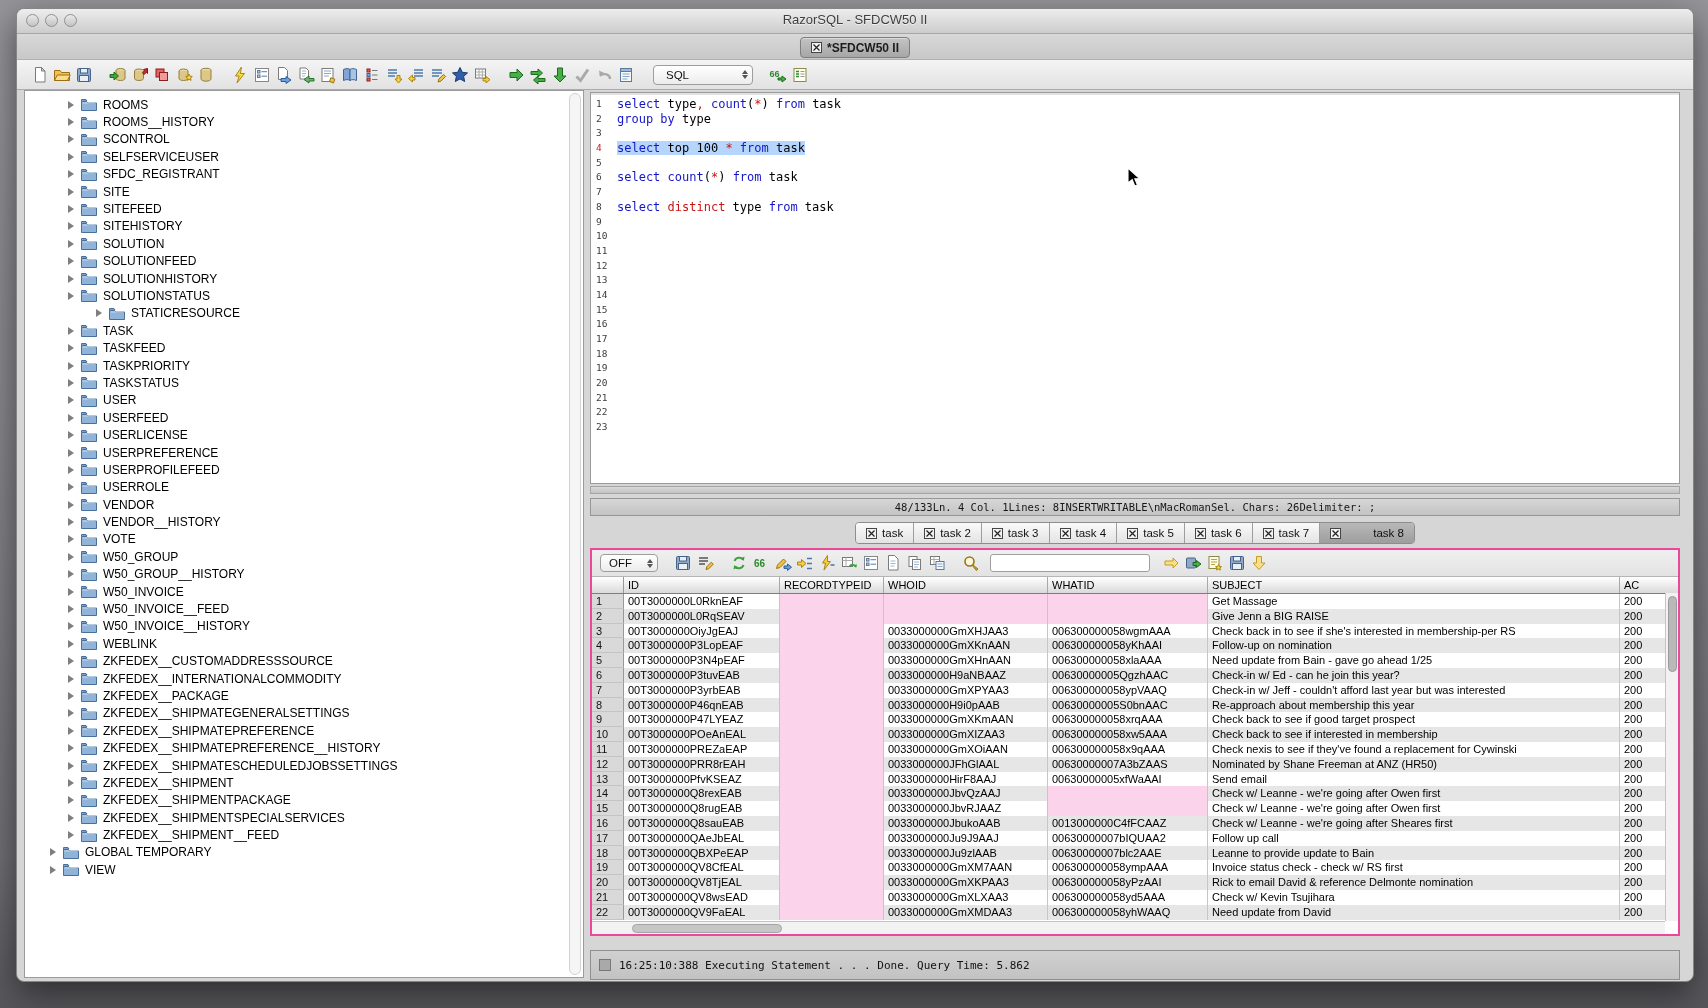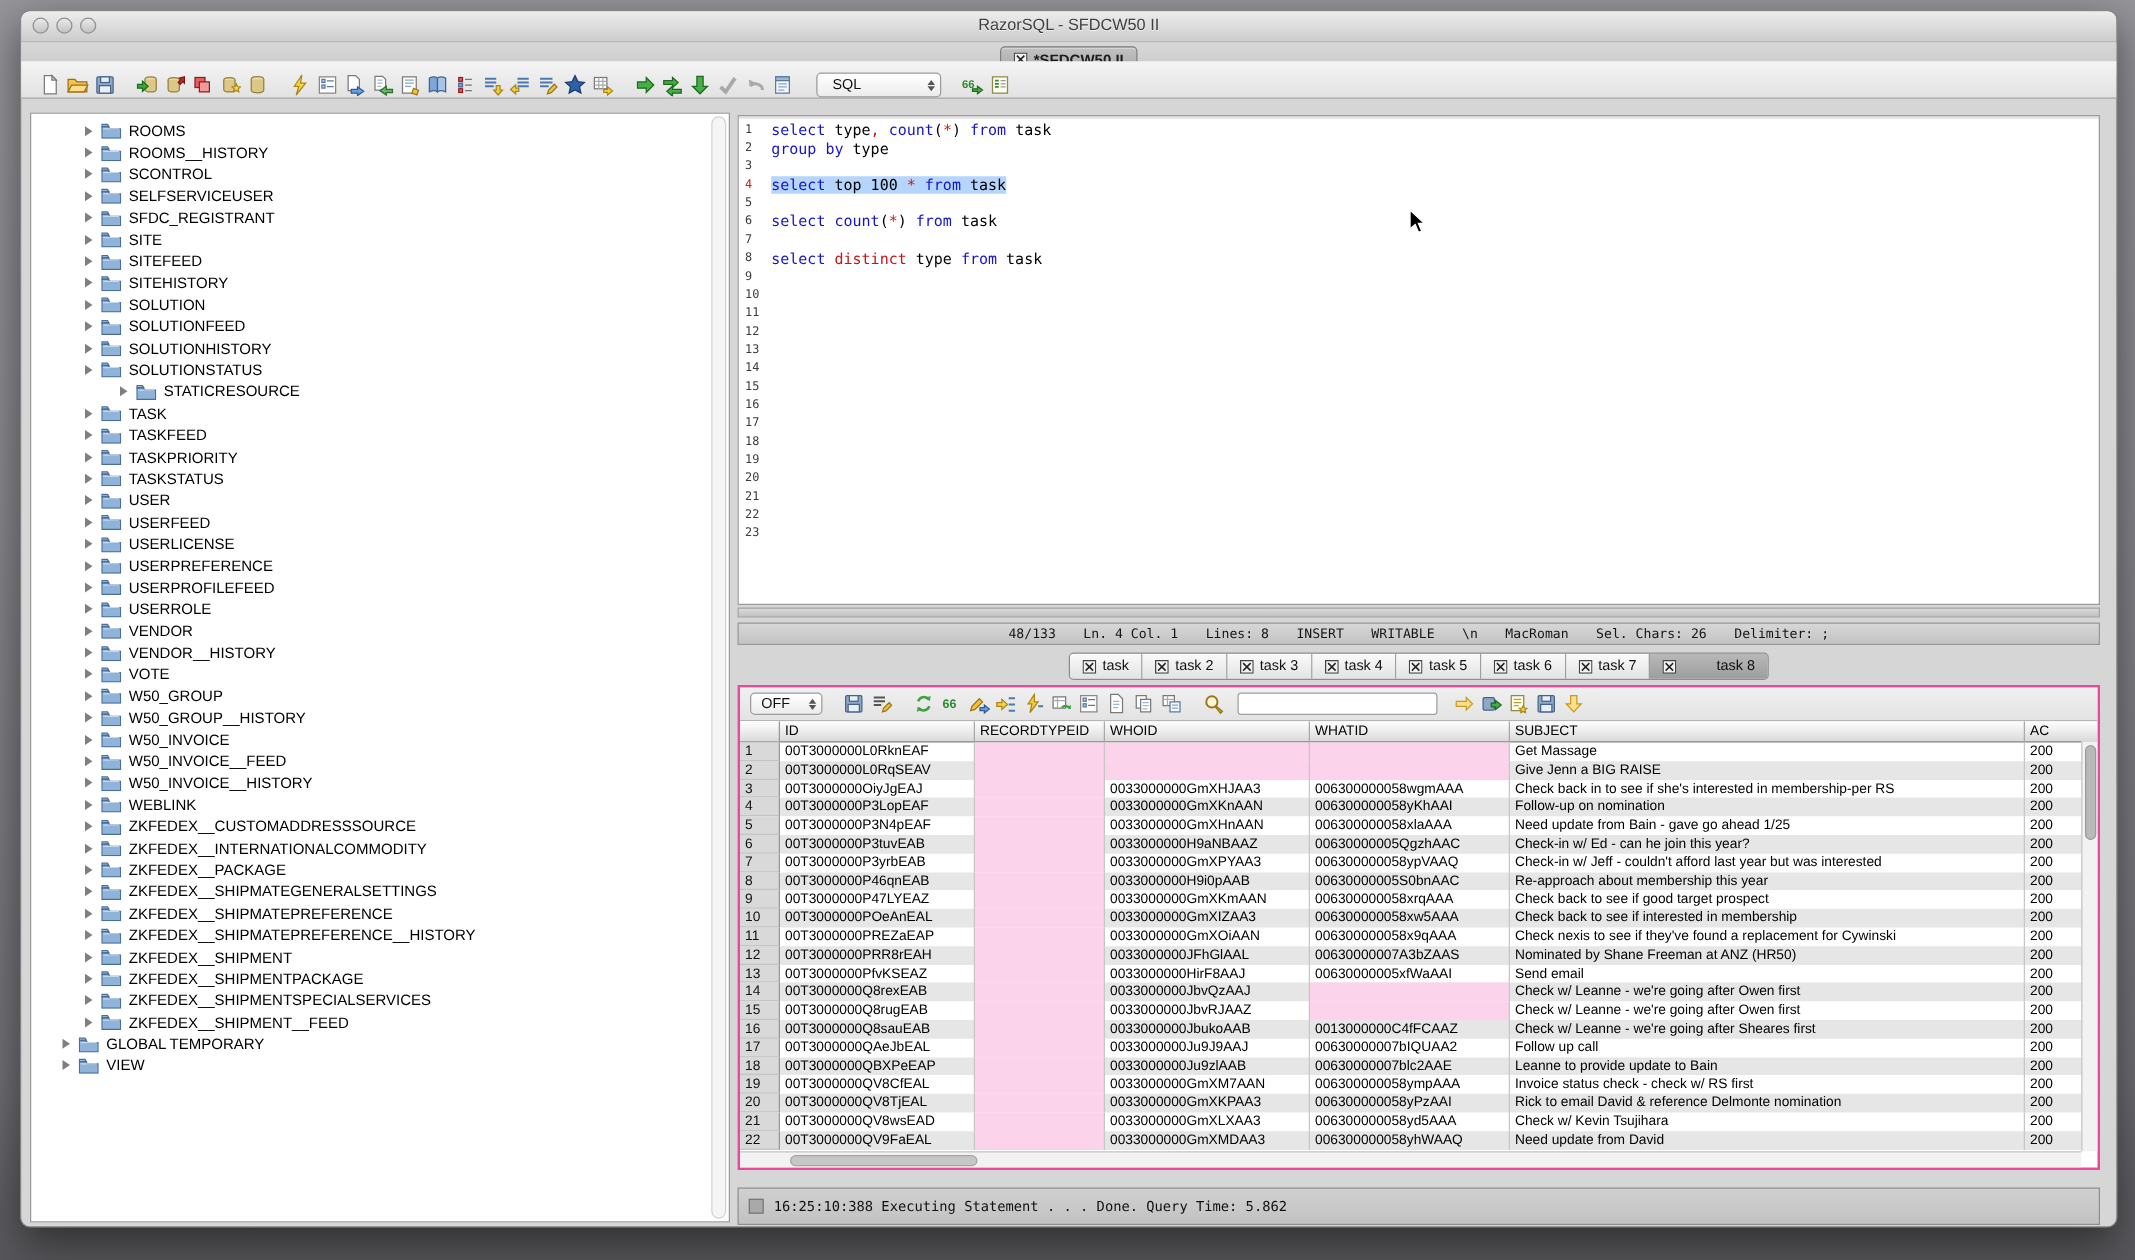--- a/index.html
+++ b/index.html
@@ -37,24 +37,24 @@
   .doc-tab{
     position:absolute;left:50%;transform:translateX(-50%);top:3px;height:19px;
     display:flex;align-items:center;gap:5px;padding:0 10px;
     background:linear-gradient(#c3c3c3,#a7a7a7);
     border:1px solid #7d7d7d;border-radius:4px;
     font-size:12px;font-weight:bold;color:#1d1d1d;
     box-shadow:inset 0 1px 0 rgba(255,255,255,.4);
   }
   
   .toolbar{
-    position:absolute;left:0;top:40px;right:0;height:30px;
+    position:absolute;left:0;top:51px;right:0;height:30px;
     background:linear-gradient(#f4f4f4,#e2e2e2);
     border-bottom:1px solid #ababab;
-    display:flex;align-items:flex-end;padding-left:12px;box-sizing:border-box;
+    display:flex;align-items:center;padding-left:12px;box-sizing:border-box;
   }
   .tbtn{width:22px;height:20px;display:inline-flex;align-items:center;justify-content:center;cursor:default;}
   .tsep{width:12px;height:20px;}
   .combo{
     height:20px;background:linear-gradient(#ffffff,#ececec);
     border:1px solid #9d9d9d;border-radius:4px;
     display:inline-flex;align-items:center;font-size:11.5px;color:#111;
     padding:0 4px 0 12px;box-sizing:border-box;position:relative;
   }
   .combo .stepper{margin-left:auto;display:flex;flex-direction:column;gap:1px;padding-left:8px;}
@@ -92,21 +92,21 @@
   .tk-k{color:#1515c8;} .tk-p{color:#000;} .tk-r{color:#c81414;}
   .linesel{background:#b5d5fc;}
   .ehsplit{
     position:absolute;left:0;right:2px;top:396px;height:8px;
     background:linear-gradient(#d9d9d9,#c2c2c2);border:1px solid #a5a5a5;box-sizing:border-box;
   }
   .estatus{
     position:absolute;left:0;right:2px;top:408px;height:18px;
     background:linear-gradient(#d7d7d7,#c3c3c3);
     border:1px solid #979797;box-sizing:border-box;
-    display:flex;align-items:center;justify-content:center;gap:22px;
+    display:flex;align-items:center;justify-content:center;
     font-size:10.5px;color:#161616;font-family:"DejaVu Sans Mono", monospace;white-space:nowrap;
   }
   
   .rtabs{position:absolute;left:0;right:2px;top:432px;height:22px;display:flex;justify-content:center;}
   .rtabs-inner{display:inline-flex;border:1px solid #8d8d8d;border-radius:4px;overflow:hidden;height:20px;}
   .rtab{
     display:flex;align-items:center;gap:5px;padding:0 10px;font-size:11.5px;color:#111;
     background:linear-gradient(#fafafa,#e3e3e3);border-right:1px solid #9e9e9e;cursor:default;
   }
   .rtab:last-child{border-right:none;gap:32px;}
@@ -850,20 +850,31 @@
         <div class="trow" style="padding-left: 43px;">
           <span class="tri"></span>
           <span class="fold">
             <svg width="16" height="13" viewBox="0 0 16 13">
               <path d="M0.5 3.5h5l1.5 1.5h8.5v7.5H0.5z" fill="#8fb3d9" stroke="#4a6f9b"></path>
               <path d="M0.5 3.5V1.5h4.5l1 1.5h-4z" fill="#aecbe8" stroke="#4a6f9b"></path>
               <path d="M1.5 5h13" stroke="#c5d9ec"></path>
             </svg>
           </span>
           <span>ZKFEDEX__SHIPMATEPREFERENCE__HISTORY</span>
+        </div>
+        <div class="trow" style="padding-left: 43px;">
+          <span class="tri"></span>
+          <span class="fold">
+            <svg width="16" height="13" viewBox="0 0 16 13">
+              <path d="M0.5 3.5h5l1.5 1.5h8.5v7.5H0.5z" fill="#8fb3d9" stroke="#4a6f9b"></path>
+              <path d="M0.5 3.5V1.5h4.5l1 1.5h-4z" fill="#aecbe8" stroke="#4a6f9b"></path>
+              <path d="M1.5 5h13" stroke="#c5d9ec"></path>
+            </svg>
+          </span>
+          <span>ZKFEDEX__SHIPMATESCHEDULEDJOBSSETTINGS</span>
         </div>
         <div class="trow" style="padding-left: 43px;">
           <span class="tri"></span>
           <span class="fold">
             <svg width="16" height="13" viewBox="0 0 16 13">
               <path d="M0.5 3.5h5l1.5 1.5h8.5v7.5H0.5z" fill="#8fb3d9" stroke="#4a6f9b"></path>
               <path d="M0.5 3.5V1.5h4.5l1 1.5h-4z" fill="#aecbe8" stroke="#4a6f9b"></path>
               <path d="M1.5 5h13" stroke="#c5d9ec"></path>
             </svg>
           </span>

